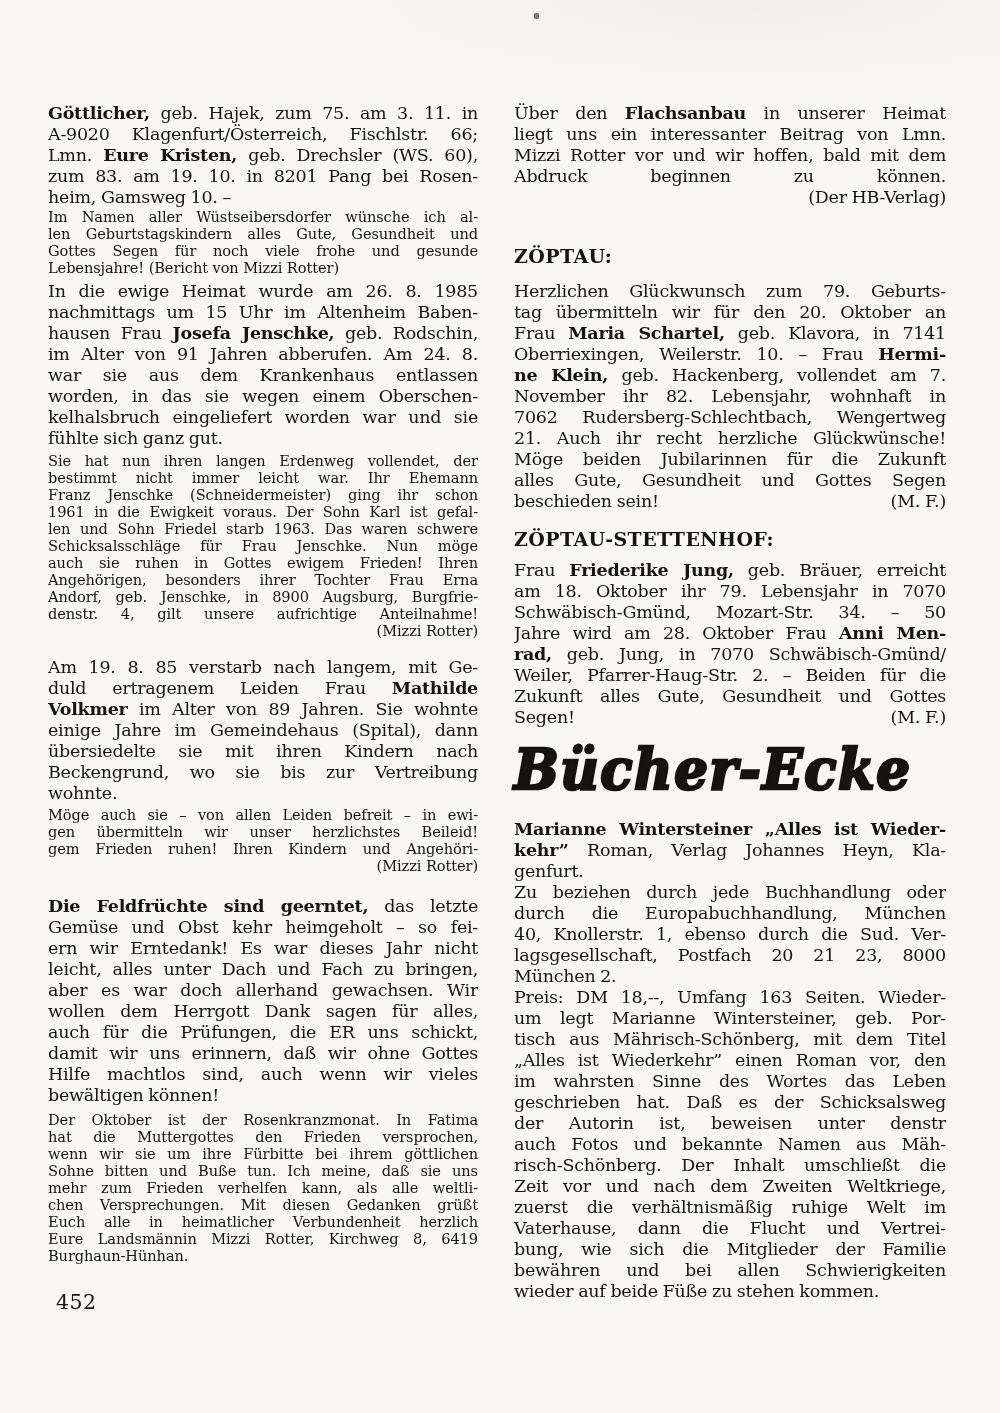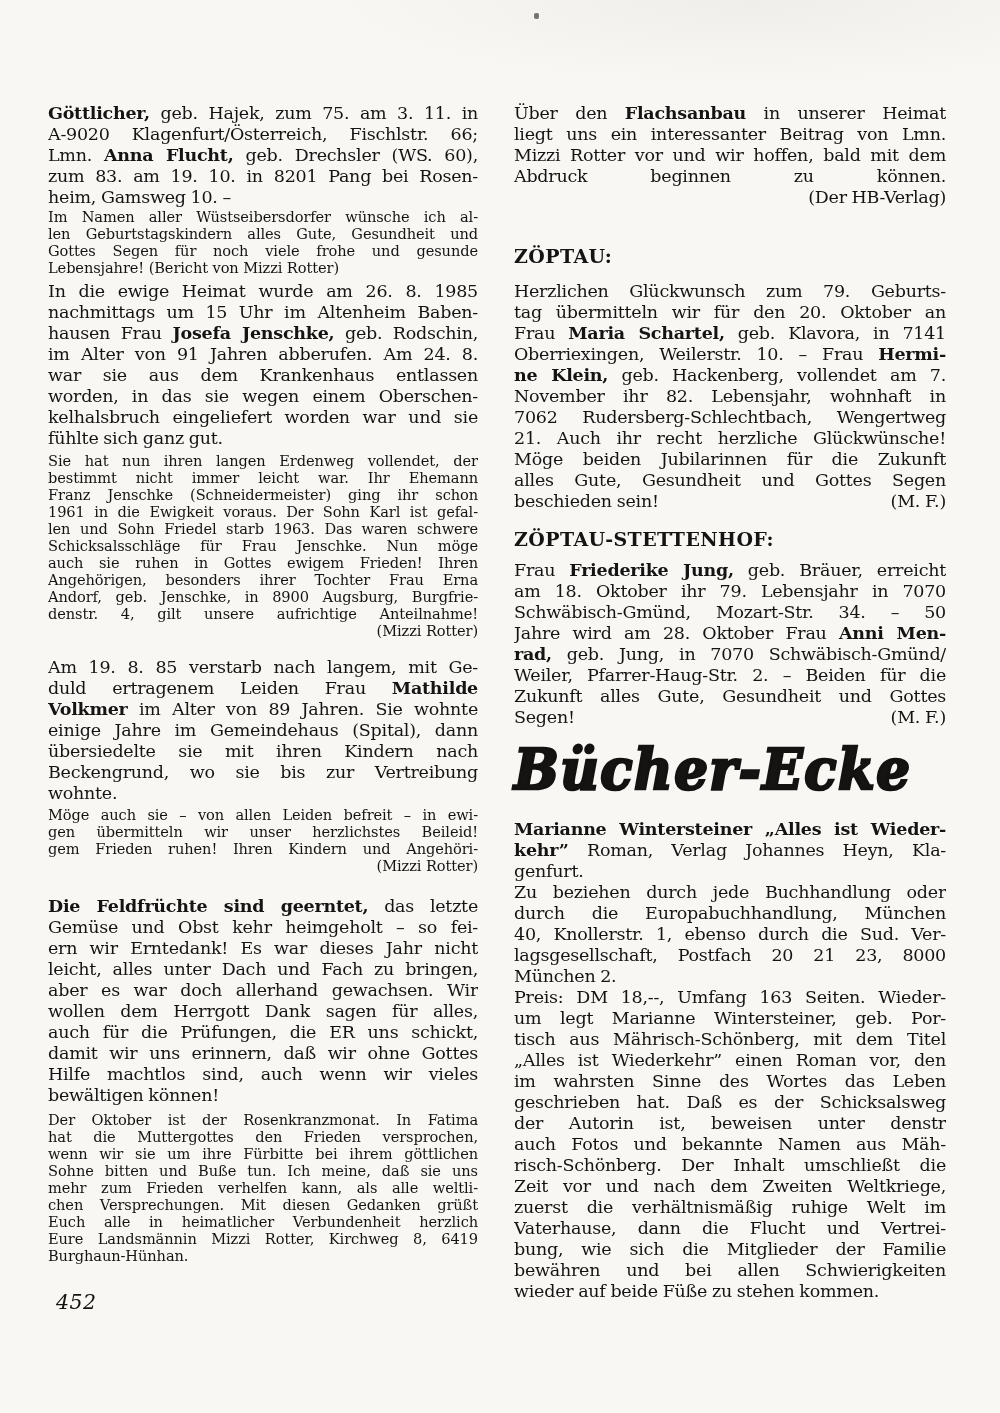--- a/index.html
+++ b/index.html
@@ -51,37 +51,37 @@
   }
 
   .mt-sm{margin-top:5px;}
   .mt-xs{margin-top:3px;}
   .mt-md{margin-top:18px;}
   .mt-2{margin-top:2px;}
   .mt-lg{margin-top:22px;}
 
   .page-number{
     position:absolute;left:56px;top:1290px;
-    font-size:20.5px;letter-spacing:0.5px;font-style:italic;
+    font-size:20.5px;letter-spacing:0.5px;
   }
   .speck{position:absolute;width:5px;height:6px;background:#4a4a48;border-radius:2px;opacity:.75;}
   .speck-1{left:534px;top:13px;}
 </style>
 </head>
 <body>
 
 <div class="page">
 
   <div class="speck speck-1"></div>
 
   <div class="col col-left">
     <div class="block large">
         <div class="tl"><b>Göttlicher,</b> geb. Hajek, zum 75. am 3. 11. in</div>
         <div class="tl">A-9020 Klagenfurt/Österreich, Fischlstr. 66;</div>
-        <div class="tl">Lmn. <b>Anna Flucht,</b> geb. Drechsler (WS. 60),</div>
+        <div class="tl">Lmn. <b>Eure Kristen,</b> geb. Drechsler (WS. 60),</div>
         <div class="tl">zum 83. am 19. 10. in 8201 Pang bei Rosen-</div>
         <div class="tl last">heim, Gamsweg 10. –</div>
       </div>
     <div class="block small">
         <div class="tl">Im Namen aller Wüstseibersdorfer wünsche ich al-</div>
         <div class="tl">len Geburtstagskindern alles Gute, Gesundheit und</div>
         <div class="tl">Gottes Segen für noch viele frohe und gesunde</div>
         <div class="tl last">Lebensjahre! (Bericht von Mizzi Rotter)</div>
       </div>
     <div class="block large mt-sm">

